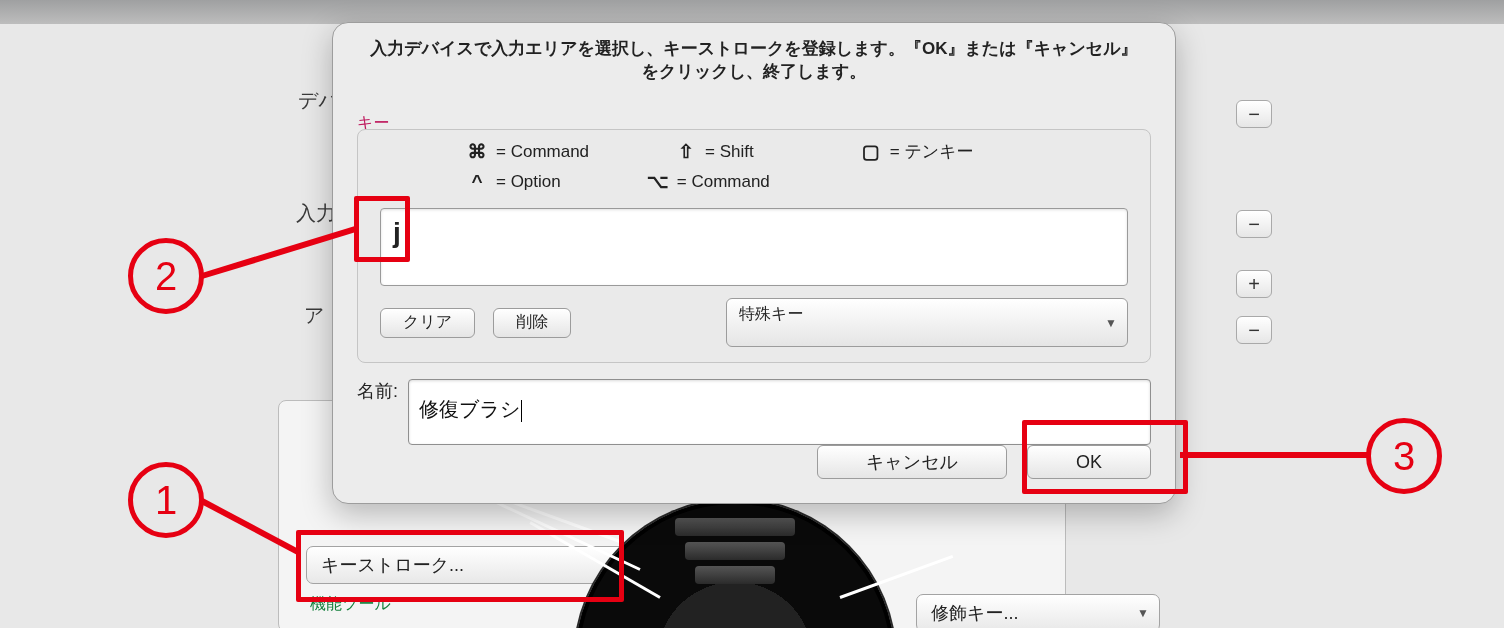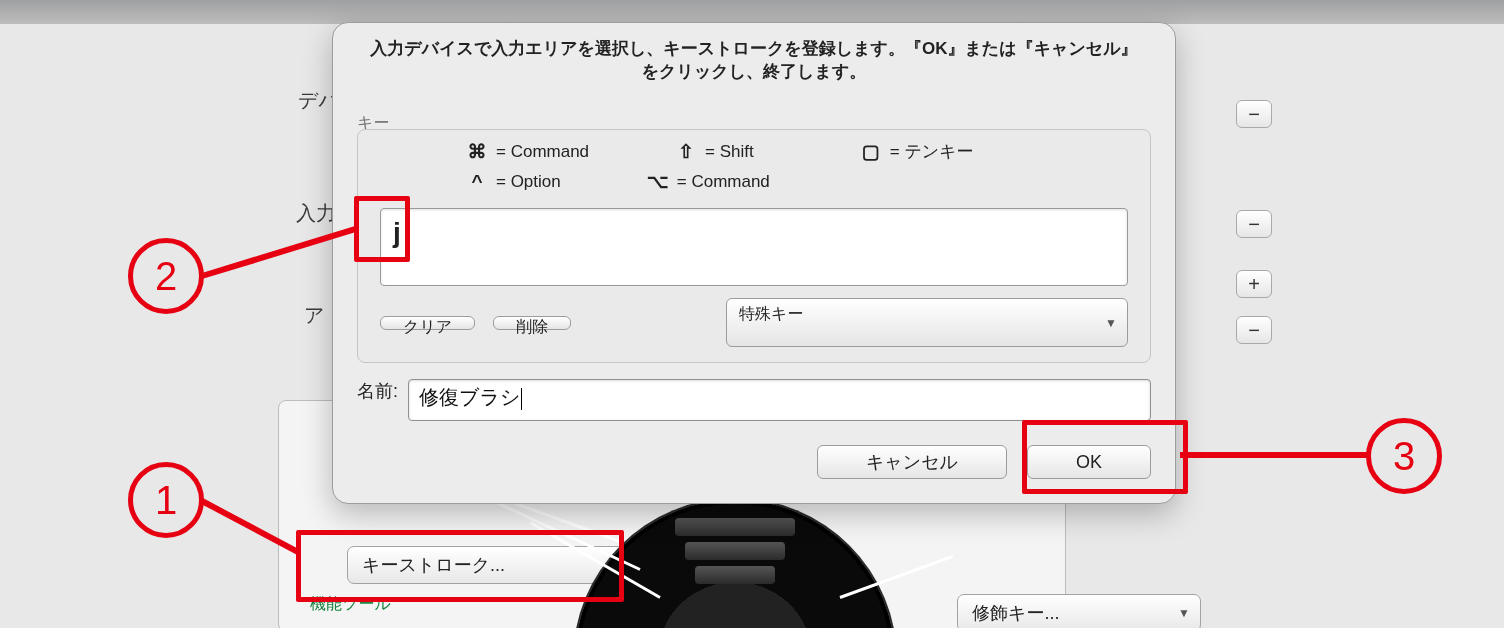--- a/index.html
+++ b/index.html
@@ -53,21 +53,20 @@
     position: absolute;
     height: 36px;
     background: linear-gradient(#ffffff, #e8e8e8);
     border: 1px solid #a3a3a3;
     border-radius: 7px;
     font-size: 18px;
     display: flex;
     align-items: center;
     padding: 0 28px 0 14px;
     color: #222;
-    margin-left: 41px;
   }
   .bg-dropdown .chev {
     position: absolute;
     right: 10px;
     top: 50%;
     transform: translateY(-50%);
     font-size: 12px;
     color: #555;
   }
   .wheel {
@@ -116,21 +115,21 @@
     text-align: center;
     font-size: 17px;
     font-weight: 600;
     color: #222;
   }
   .dialog .group-label {
     position: absolute;
     left: 24px;
     top: 90px;
     font-size: 16px;
-    color: #737373;
+    color: #be185d;
   }
   .group {
     position: absolute;
     left: 24px; right: 24px; top: 106px;
     height: 232px;
     border: 1px solid #c5c5c5;
     border-radius: 8px;
     background: #eaeaea;
   }
   .legend-row {
@@ -159,21 +158,21 @@
     box-sizing: border-box;
   }
   .below-row {
     position: absolute;
     left: 22px; right: 22px; top: 168px;
     display: flex;
     gap: 18px;
     align-items: center;
   }
   .btn {
-    height: 14px;
+    height: 30px;
     padding: 0 22px;
     background: linear-gradient(#ffffff,#e5e5e5);
     border: 1px solid #9c9c9c;
     border-radius: 6px;
     font-size: 16px;
     color: #222;
     box-shadow: 0 1px 0 #fff inset;
   }
   .dropdown {
     height: 30px;
@@ -200,21 +199,21 @@
     display: flex; align-items: flex-start; gap: 10px;
   }
   .name-row label { font-size: 18px; color: #222; }
   .name-input {
     flex: 1;
     height: 32px;
     border: 1px solid #8f8f8f;
     border-radius: 4px;
     background: #fff;
     box-shadow: inset 0 1px 3px rgba(0,0,0,.15);
-    padding: 4px 10px;
+    padding: 16px 10px;
     font-size: 20px;
     color: #111;
   }
   .action-row {
     position: absolute;
     right: 24px; top: 422px;
     display: flex; gap: 20px;
   }
   .action-row .btn { height: 34px; padding: 0 48px; font-size: 18px;}
   .callout-circle {

